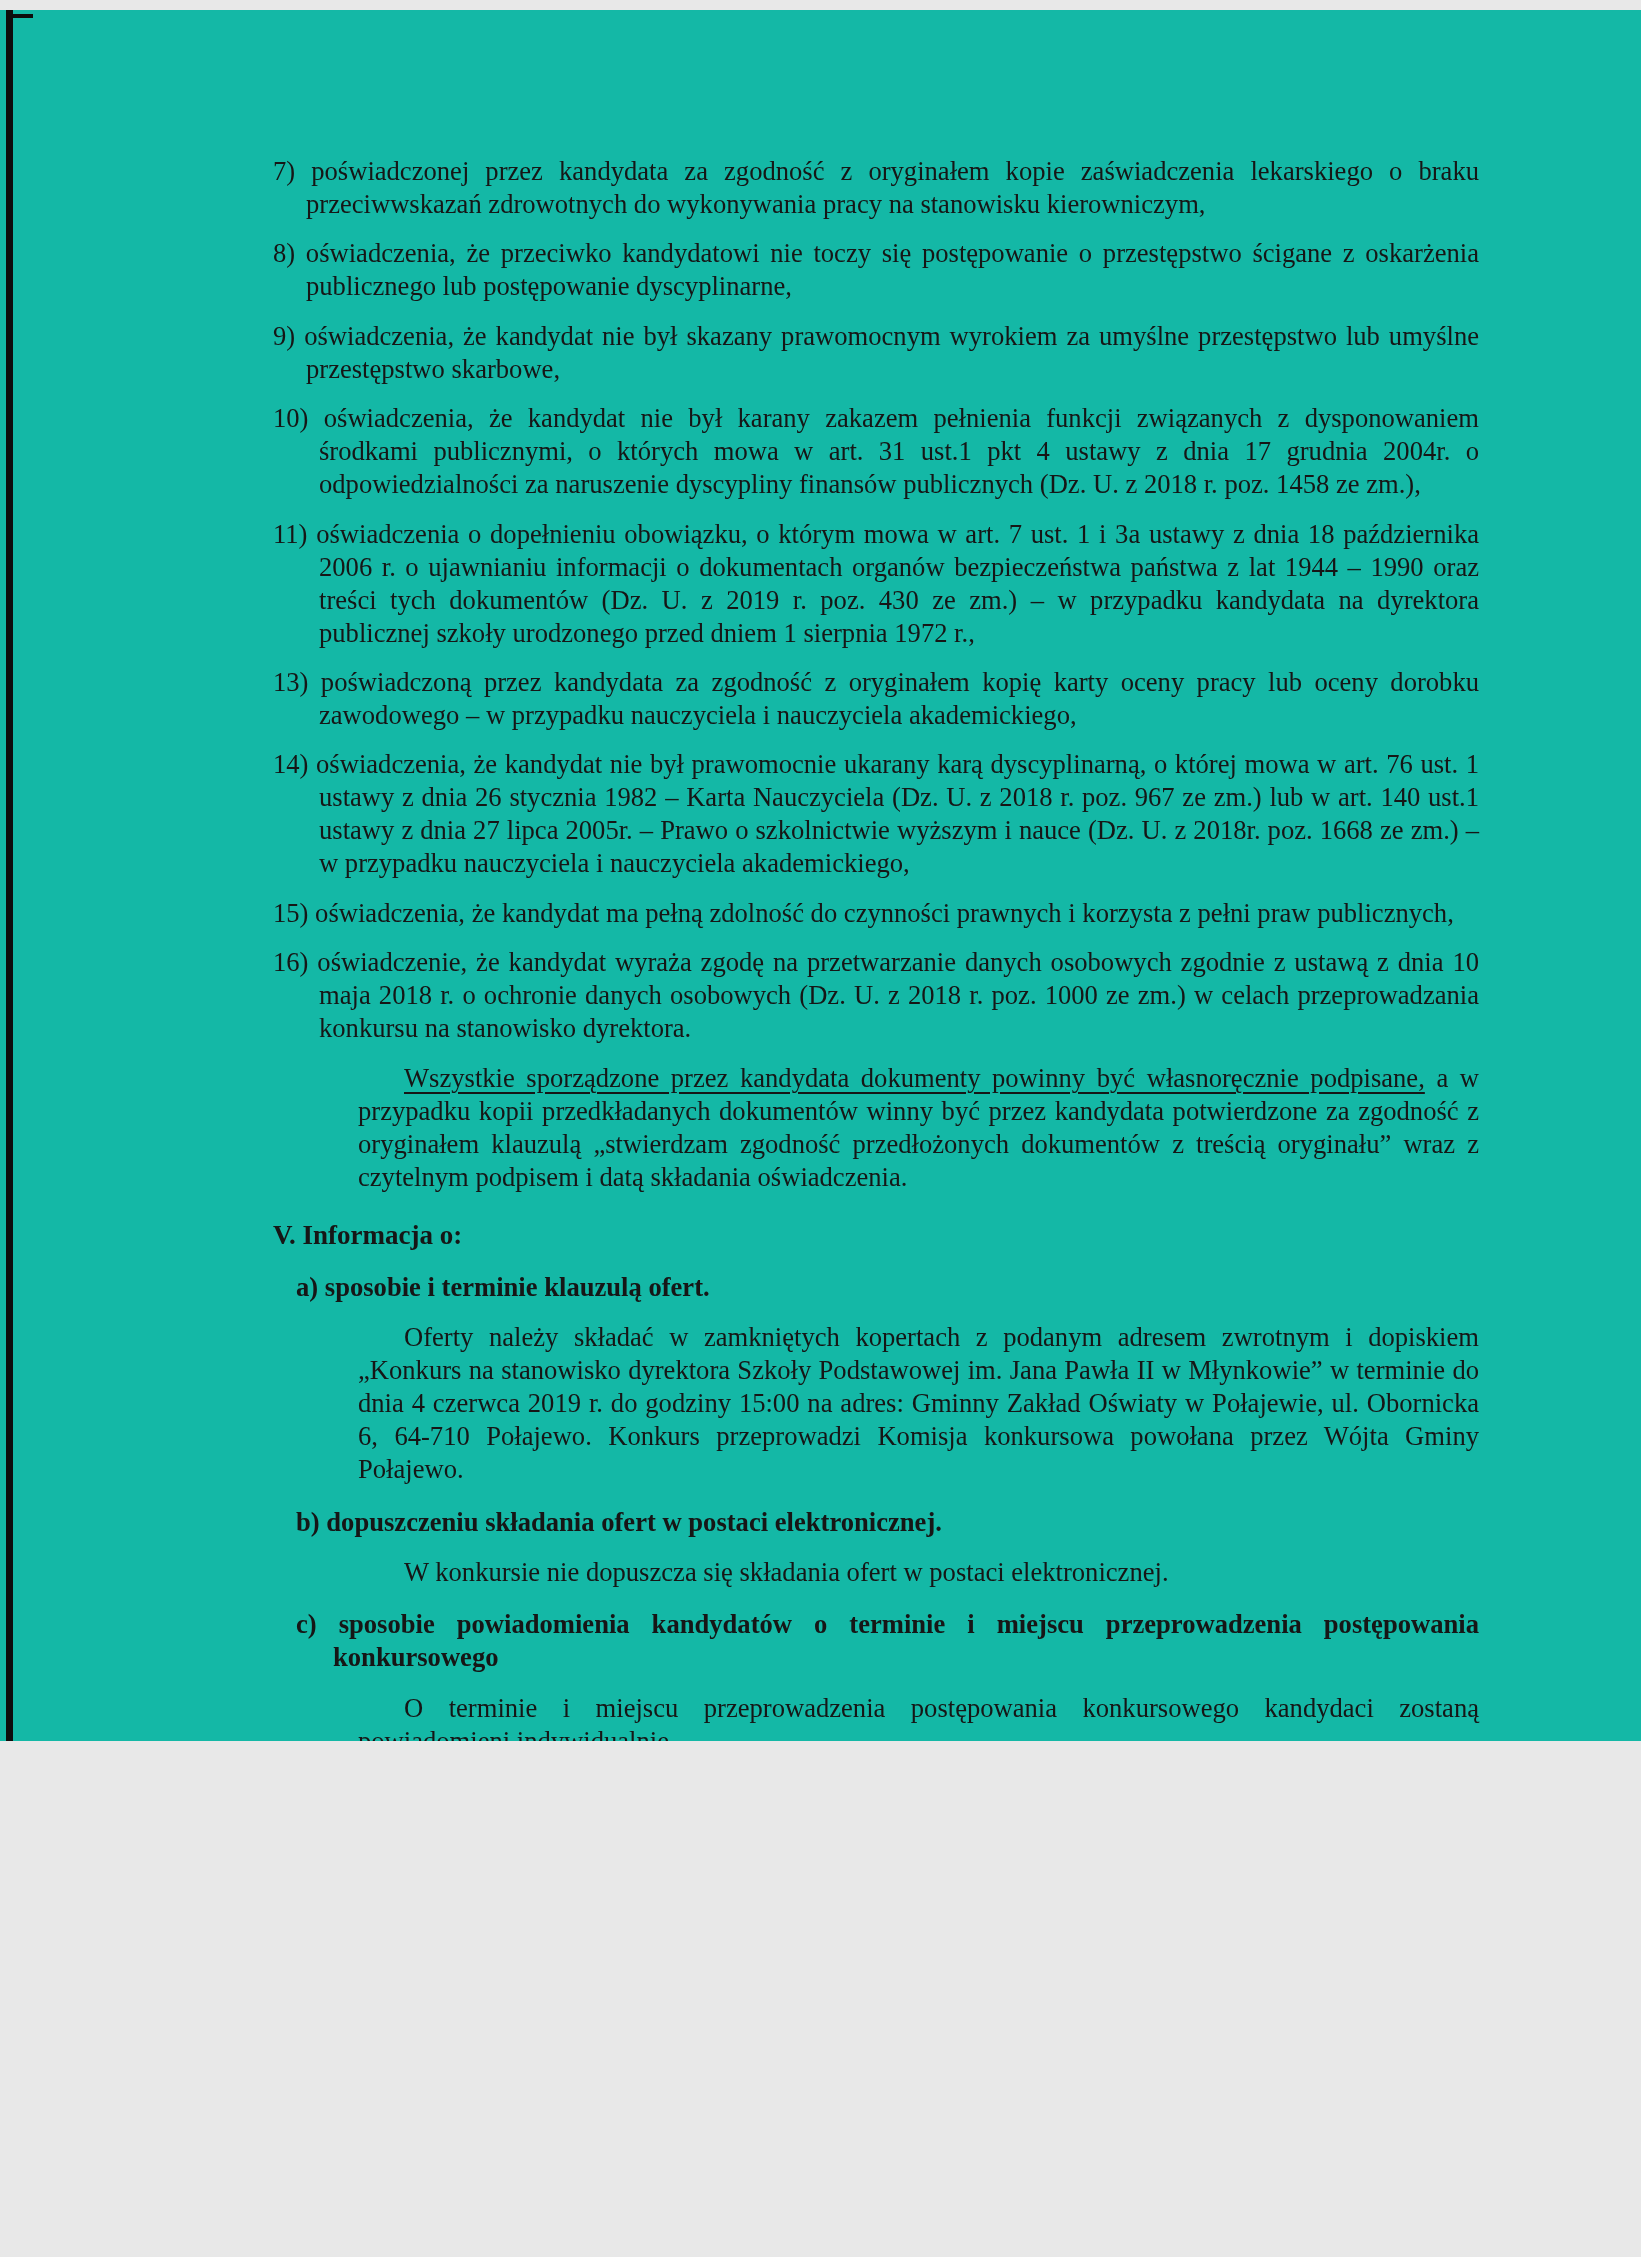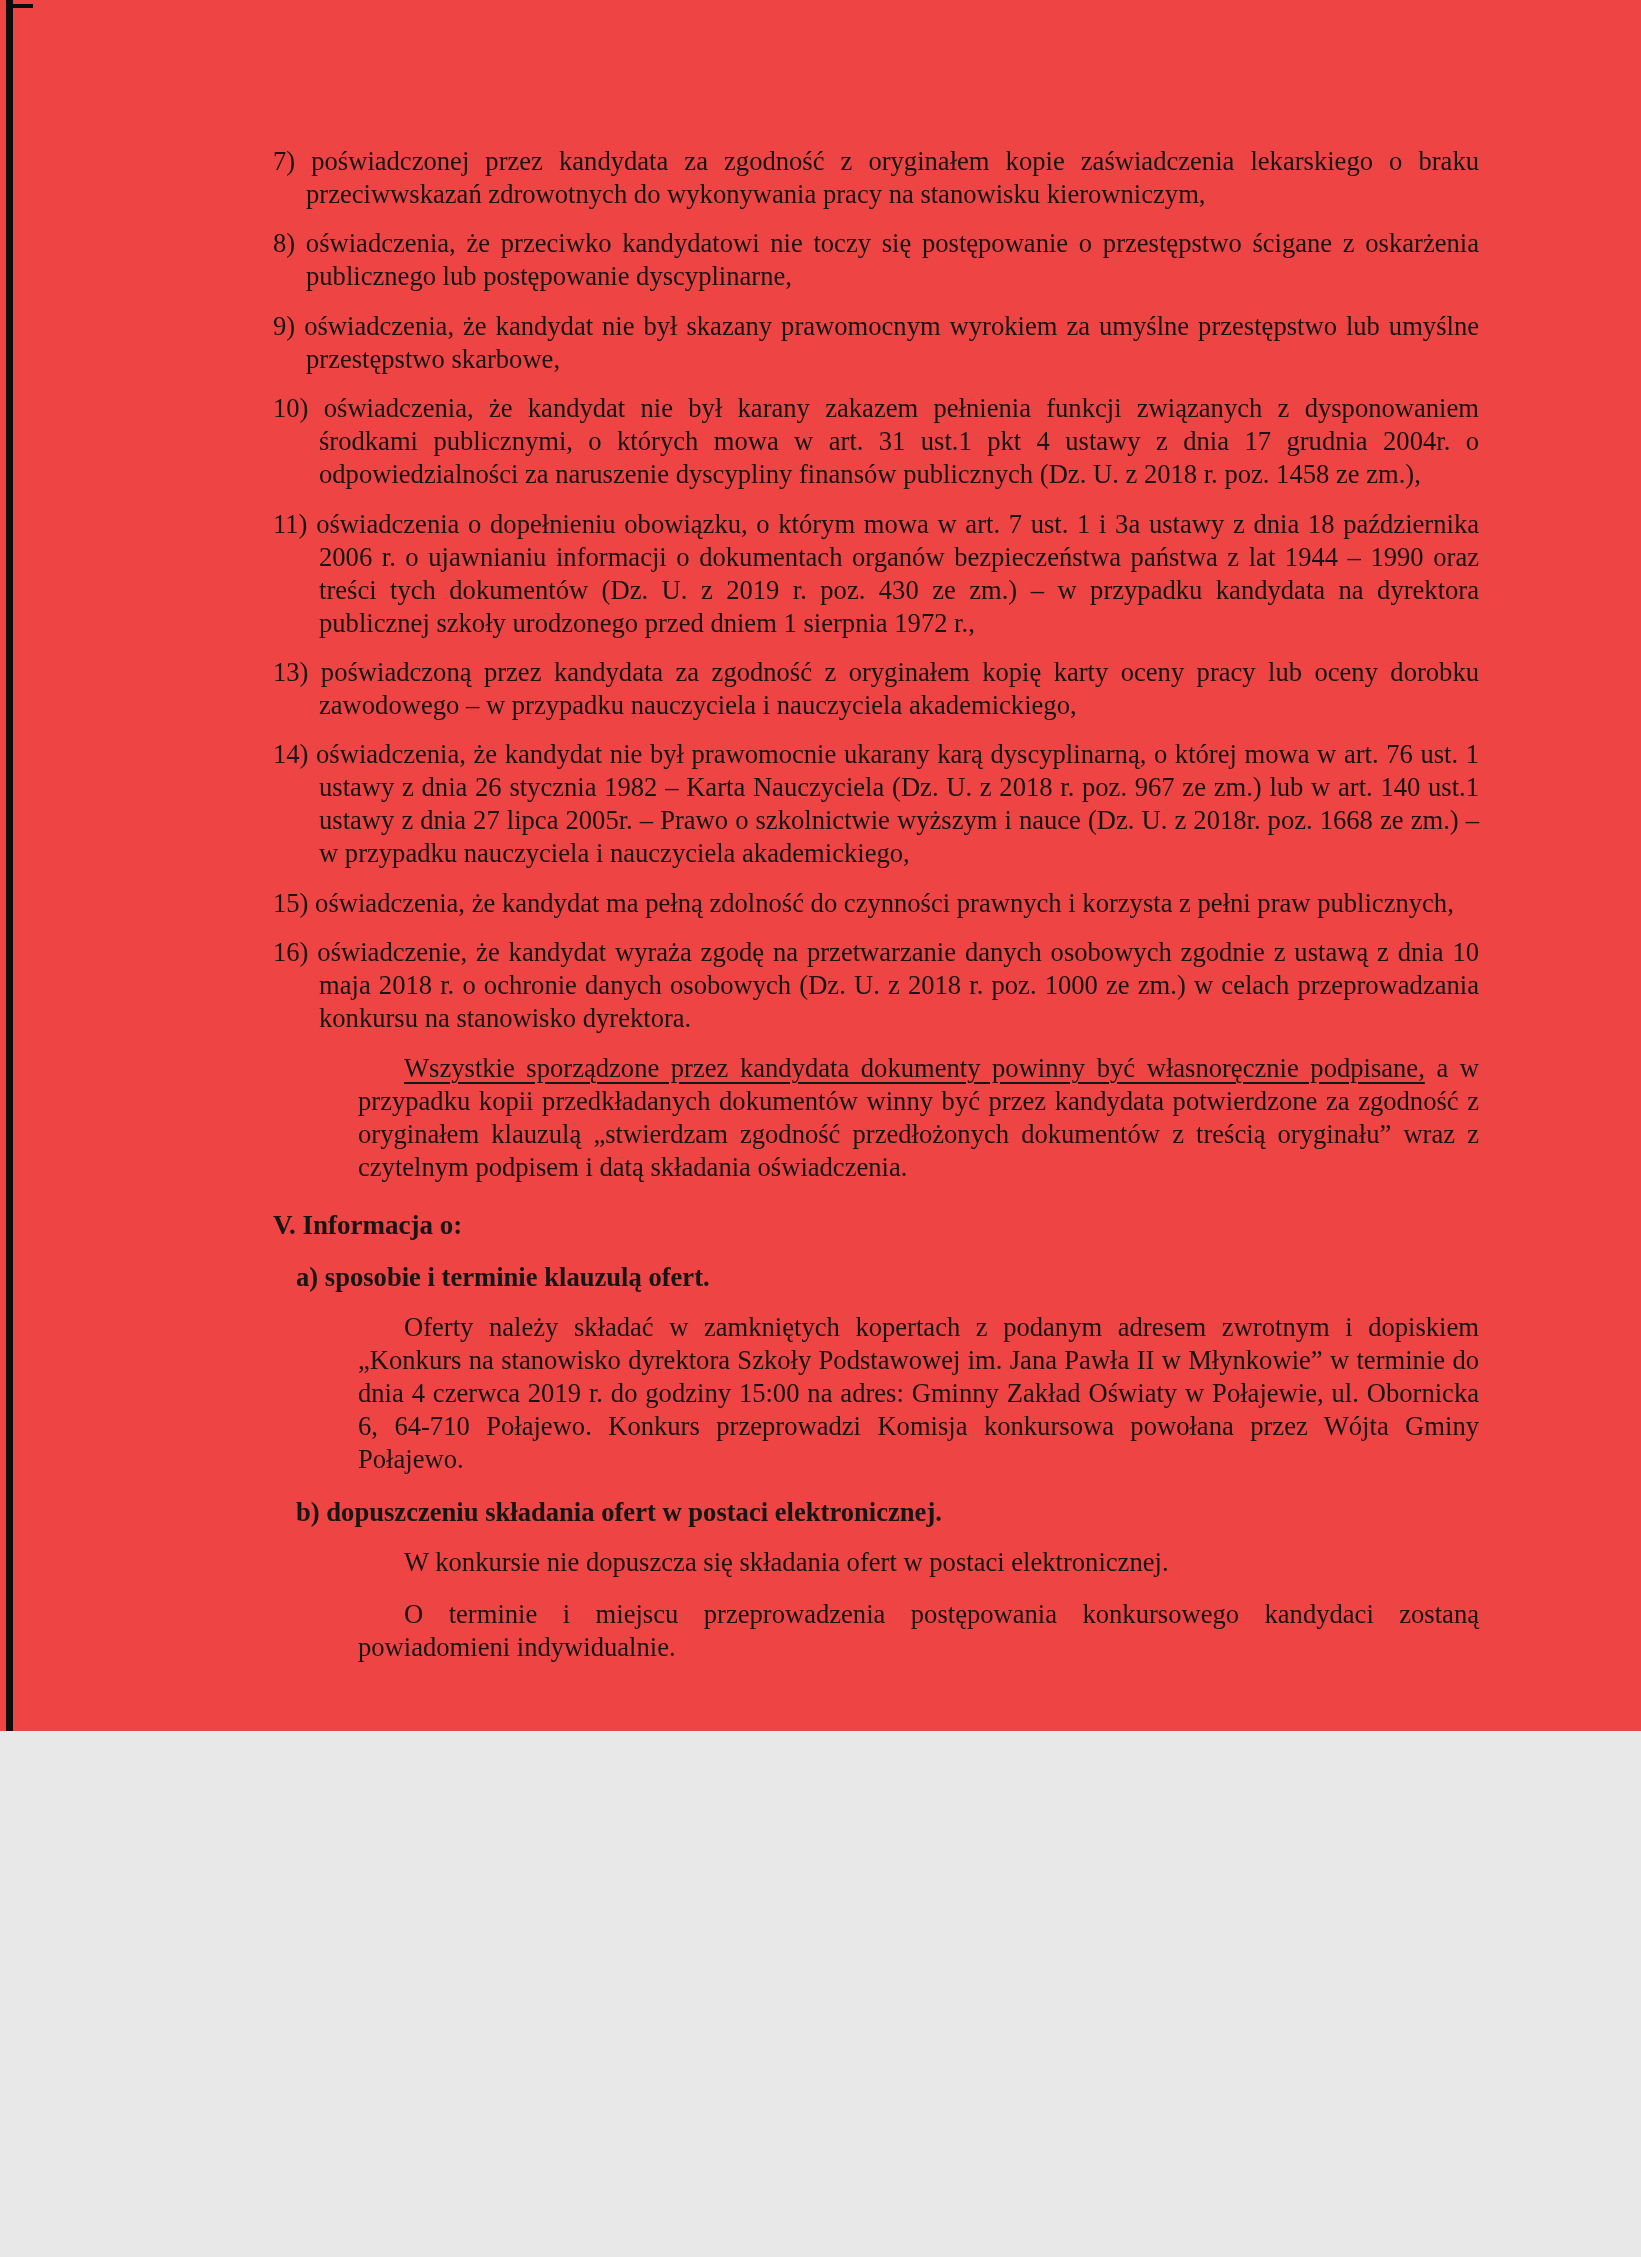--- a/index.html
+++ b/index.html
@@ -1,20 +1,20 @@
 <!DOCTYPE html>
 <html><head>
 <meta charset="utf-8">
 <style>
   html,body { margin:0; padding:0; background:#e8e8e8; }
   .page {
     position:relative;
     width:1641px; height:1731px;
-    margin:0 auto;
-    background:#ef4444;
+    margin:10px auto;
+    background:#14b8a6;
     font-family:"Liberation Serif", serif;
     color:#161616;
     overflow:hidden;
   }
   
   .scan-edge { position:absolute; left:5.8px; top:0; width:6.8px; height:100%; background:#0d0d0d; }
   .scan-edge-tick { position:absolute; left:5.8px; top:3.9px; width:27px; height:3.9px; background:#0d0d0d; }
 
   .content {
     position:absolute; left:273px; top:145px; width:1206px;
@@ -66,20 +66,21 @@
     <p class="note"><span class="u">Wszystkie sporządzone przez kandydata dokumenty powinny być własnoręcznie podpisane,</span><span> a w przypadku kopii przedkładanych dokumentów winny być przez kandydata potwierdzone za zgodność z oryginałem klauzulą „stwierdzam zgodność przedłożonych dokumentów z treścią oryginału” wraz z czytelnym podpisem i datą składania oświadczenia.</span></p>
 
     <div class="vhead">V. Informacja o:</div>
 
     <div class="sub"><span>a)</span> <span>sposobie i terminie klauzulą  ofert.</span></div>
     <p class="sub-body">Oferty należy składać w zamkniętych kopertach z podanym adresem zwrotnym i dopiskiem „Konkurs na stanowisko dyrektora Szkoły Podstawowej im. Jana Pawła II w Młynkowie” w terminie do dnia 4 czerwca 2019 r. do godziny 15:00 na adres: Gminny Zakład Oświaty w Połajewie, ul. Obornicka 6, 64-710 Połajewo. Konkurs przeprowadzi Komisja konkursowa powołana przez Wójta Gminy Połajewo.</p>
 
     <div class="sub"><span>b)</span> <span>dopuszczeniu składania ofert w postaci elektronicznej.</span></div>
     <p class="sub-body">W konkursie nie dopuszcza się składania ofert w postaci elektronicznej.</p>
 
+    <div class="sub"><span>c)</span> <span>sposobie powiadomienia kandydatów o terminie i miejscu przeprowadzenia postępowania konkursowego</span></div>
     <p class="sub-body">O terminie i miejscu przeprowadzenia postępowania konkursowego kandydaci zostaną powiadomieni indywidualnie.</p>
 
   </div>
 
   <div class="stamp">
     <svg width="560" height="246" viewBox="0 0 580 255" xmlns="http://www.w3.org/2000/svg">
       <text x="293" y="93" font-family="Liberation Sans, sans-serif" font-size="38" font-weight="bold" fill="#e0434c" letter-spacing="16">W Ó J T</text>
       <text x="268" y="172" font-family="DejaVu Serif, serif" font-size="31" font-style="italic" fill="#d6404b">Stanisław Pochyluk</text>
       <g fill="none" stroke="#4a5fae" stroke-width="4" stroke-linecap="round" opacity="0.92">
         <path d="M 330,22 C 250,-2 115,6 97,58 C 84,98 150,130 243,117 C 318,106 345,82 310,66 C 278,52 222,60 228,88 C 234,112 300,114 356,106"></path>

